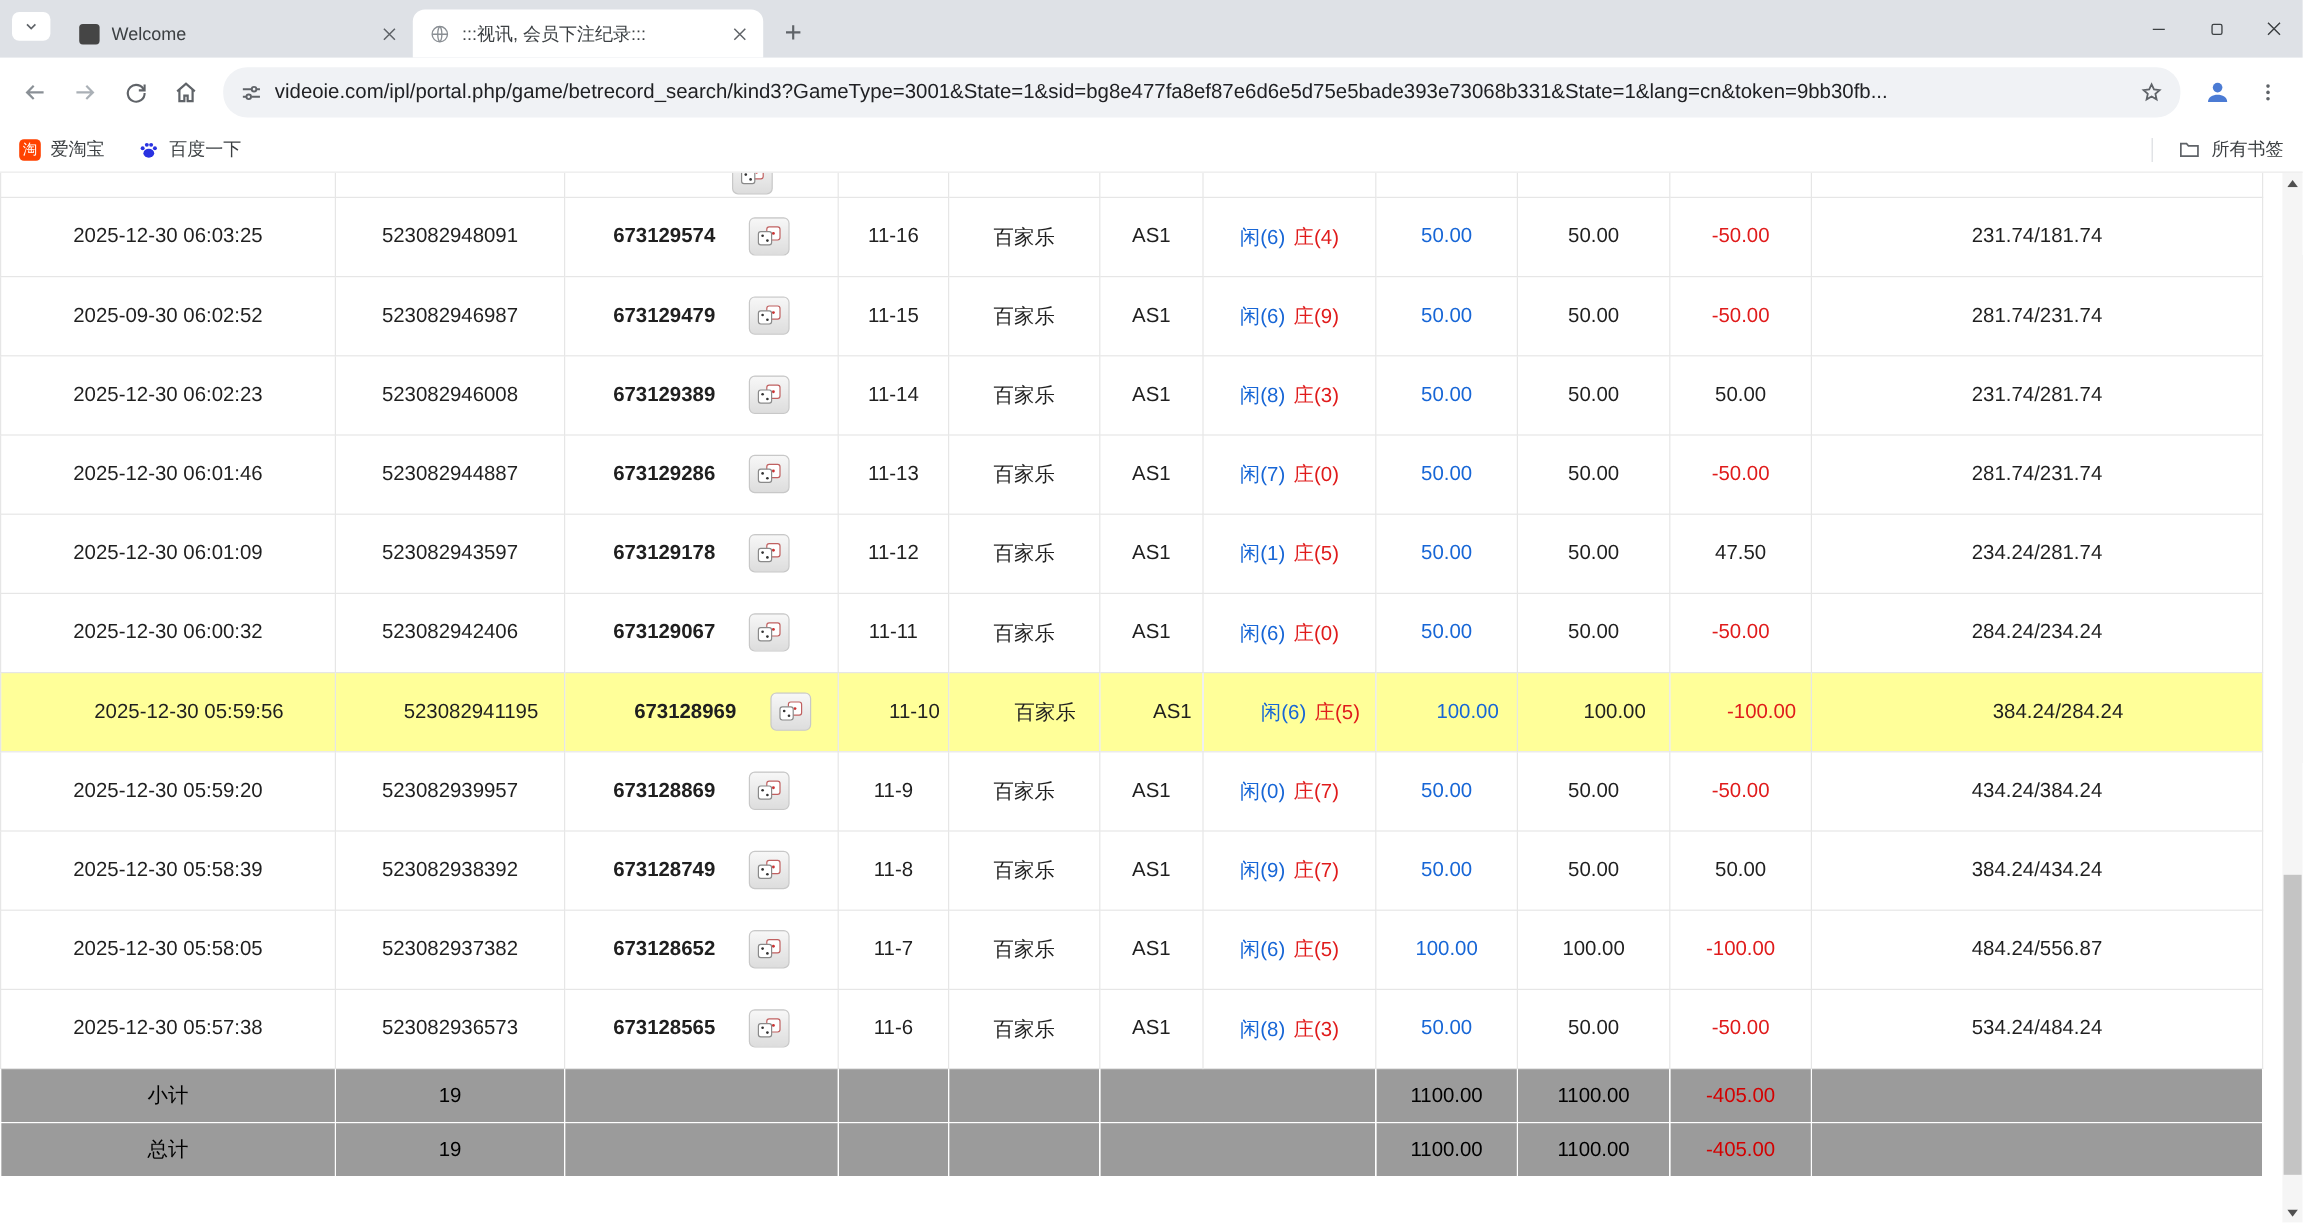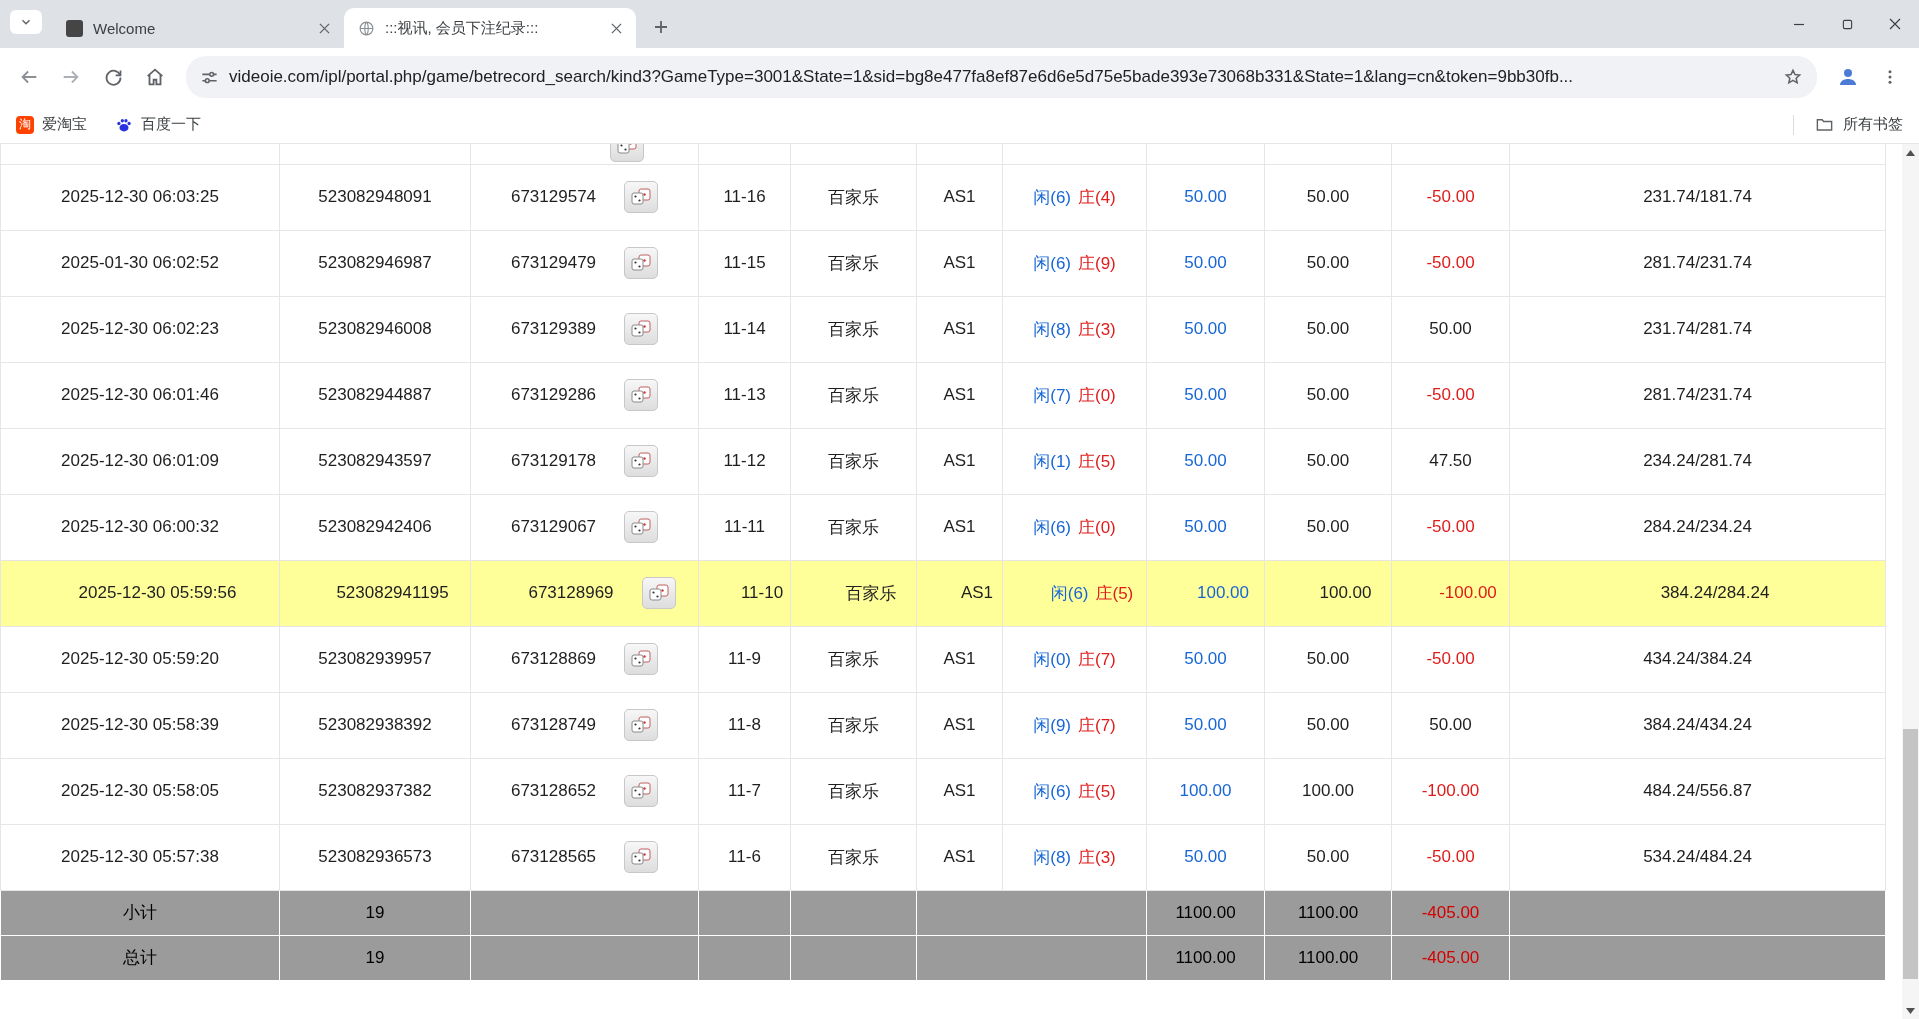--- a/index.html
+++ b/index.html
@@ -40,21 +40,21 @@
   
   .content { position:relative; width:1919px; height:875px; background:#fff; overflow:hidden; }
 
   table.records { border-collapse:collapse; table-layout:fixed; width:1885px; font-size:17px; color:#1f1f1f; }
   table.records td { text-align:center; vertical-align:middle; border:1px solid #e6e6e6; height:66px; padding:0;
     overflow:hidden; white-space:nowrap; }
   tr.partial-row td { height:20px; border-top:none; }
   td.partial-cell { position:relative; }
   td.partial-cell .mini-icon { position:absolute; top:-14px; left:139px; }
 
-  .gid-wrap { display:flex; align-items:center; justify-content:center; gap:28px; }
+  .gid-wrap { display:flex; align-items:center; justify-content:center; gap:28px;font-weight:bold; }
   .mini-icon { width:34px; height:32px; border:1px solid #c8c8c8; border-radius:5px;
     background:linear-gradient(180deg,#f7f7f7,#ddd); display:inline-flex; align-items:center; justify-content:center; flex:none; }
 
   td.bet { color:#1766d6; }
   td.winloss.neg { color:#e01b1b; }
   .player { color:#1766d6;margin-top:48px; }
   .banker { color:#e01b1b; margin-left:7px; }
   tr.highlight td { background:#ffff99;padding-left:35px; }
 
   tr.summary td { background:#9b9b9b; color:#000000; border:1px solid #fff; height:45px; font-size:17px; }
@@ -264,21 +264,21 @@
     <td>AS1</td>
     <td>
       <span class="player">闲(6)</span><span class="banker">庄(4)</span>
     </td>
     <td class="bet">50.00</td>
     <td>50.00</td>
     <td class="winloss neg">-50.00</td>
     <td>231.74/181.74</td>
   </tr>
           <tr class="data-row">
-    <td>2025-01-30 06:02:52</td>
+    <td>2025-09-30 06:02:52</td>
     <td>523082946987</td>
     <td>
       <div class="gid-wrap">
         <span>673129479</span>
         <span class="mini-icon">
           <svg width="22" height="20" viewBox="0 0 22 20">
                     <rect x="9" y="2" width="11" height="11" rx="2" fill="#fff" stroke="#c06060"></rect>
                     <circle cx="14.5" cy="7.5" r="1.2" fill="#c33"></circle>
                     <rect x="2" y="6" width="11" height="11" rx="2" fill="#fff" stroke="#8a8a8a"></rect>
                     <circle cx="5.5" cy="9.5" r="1.1" fill="#333"></circle>

